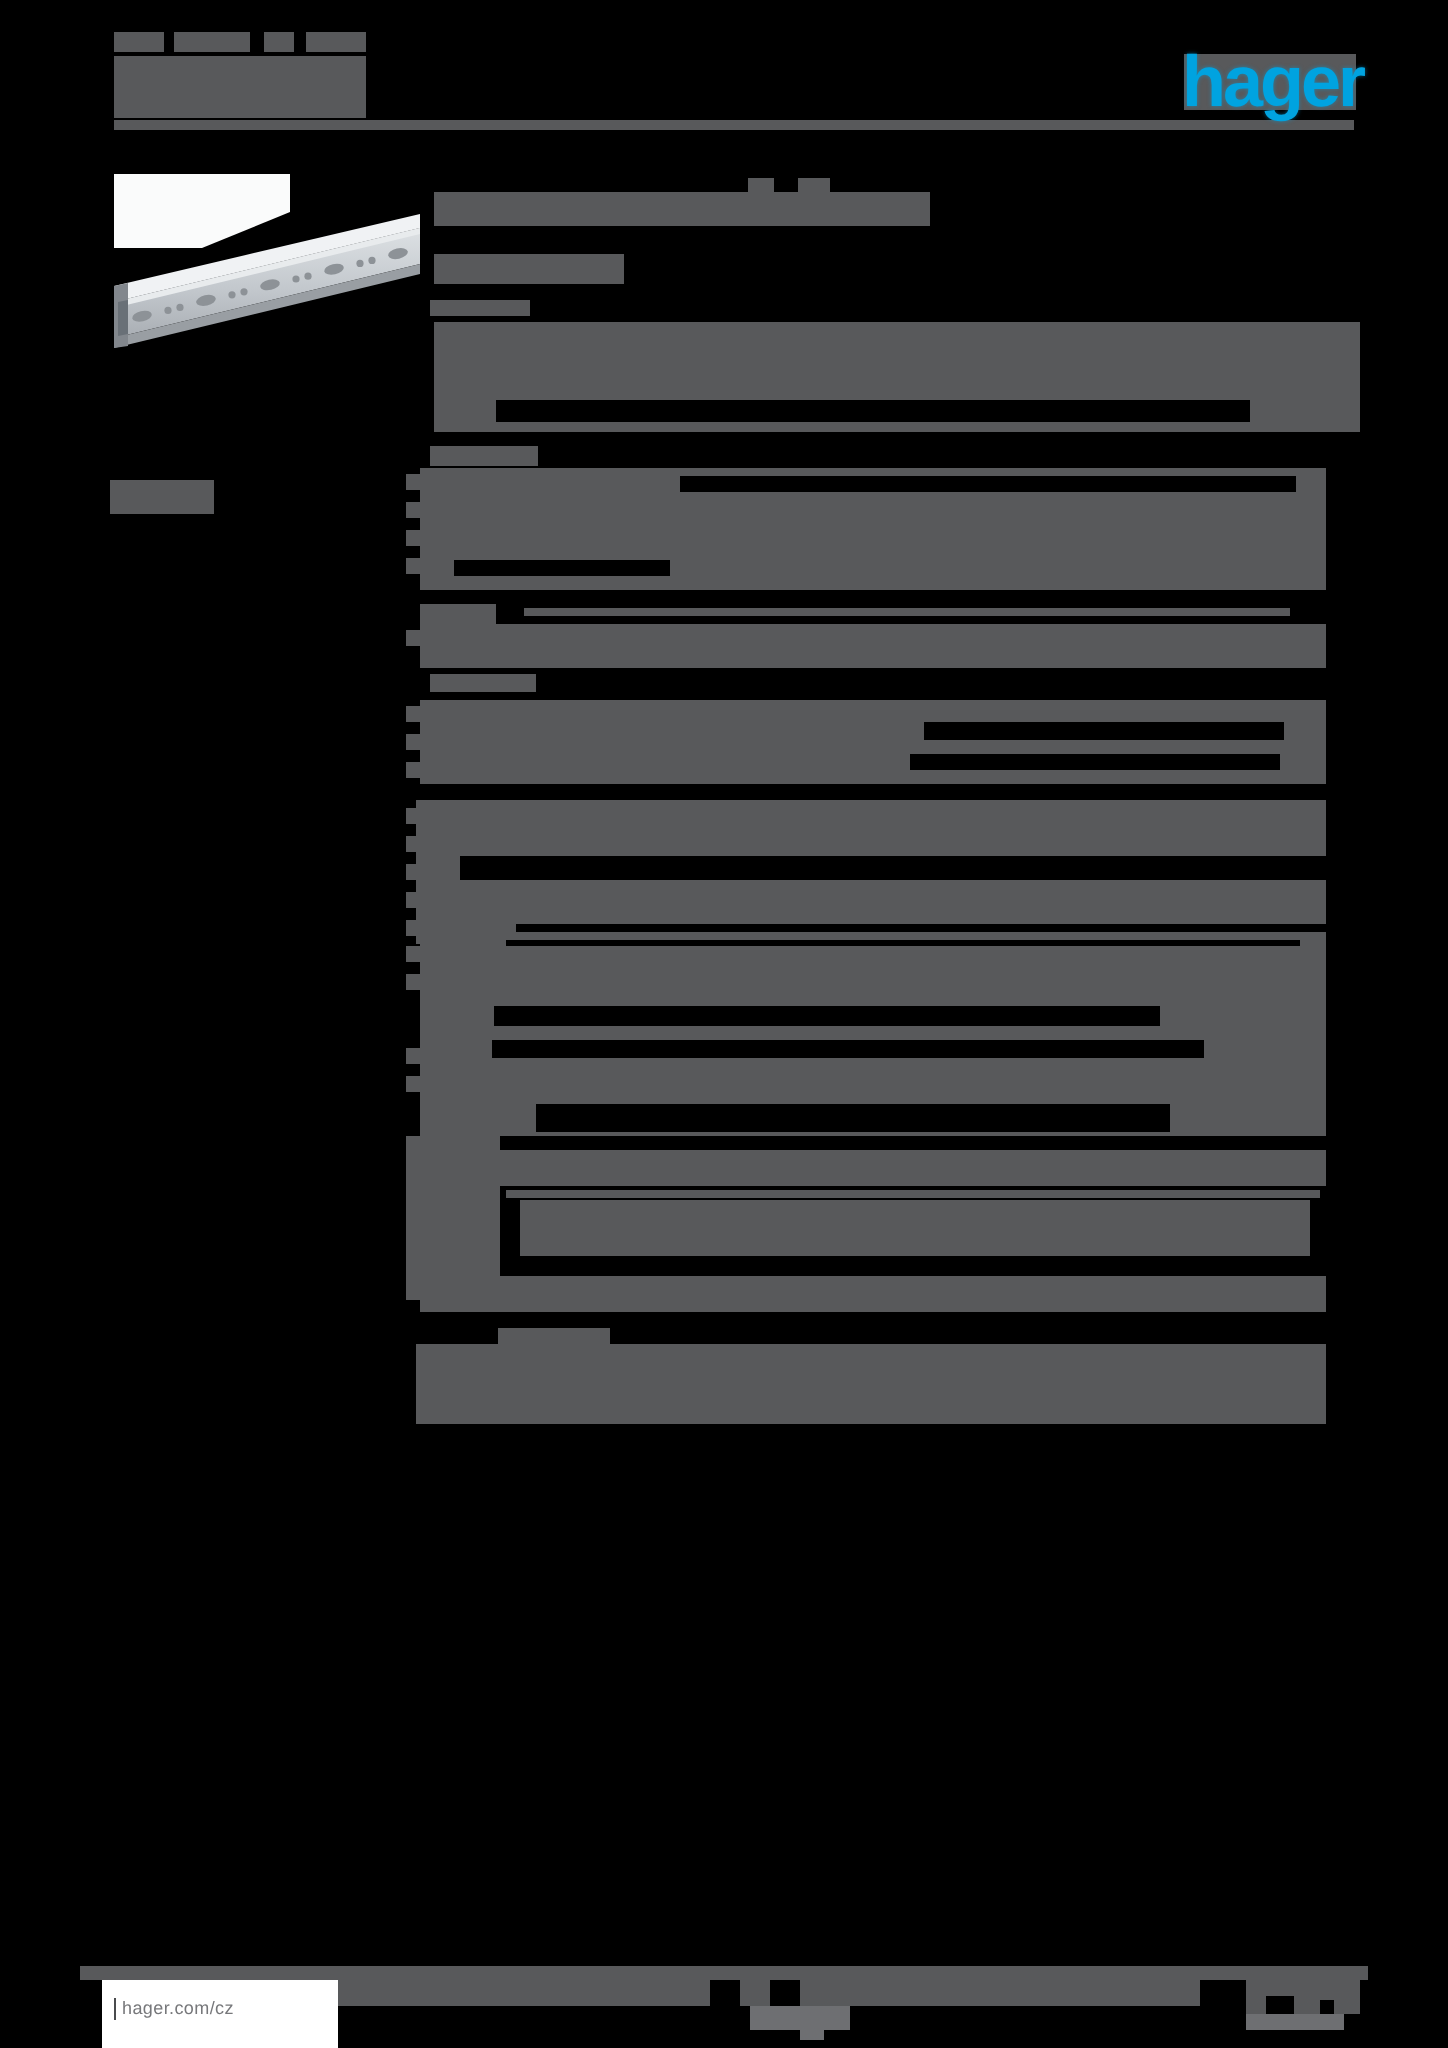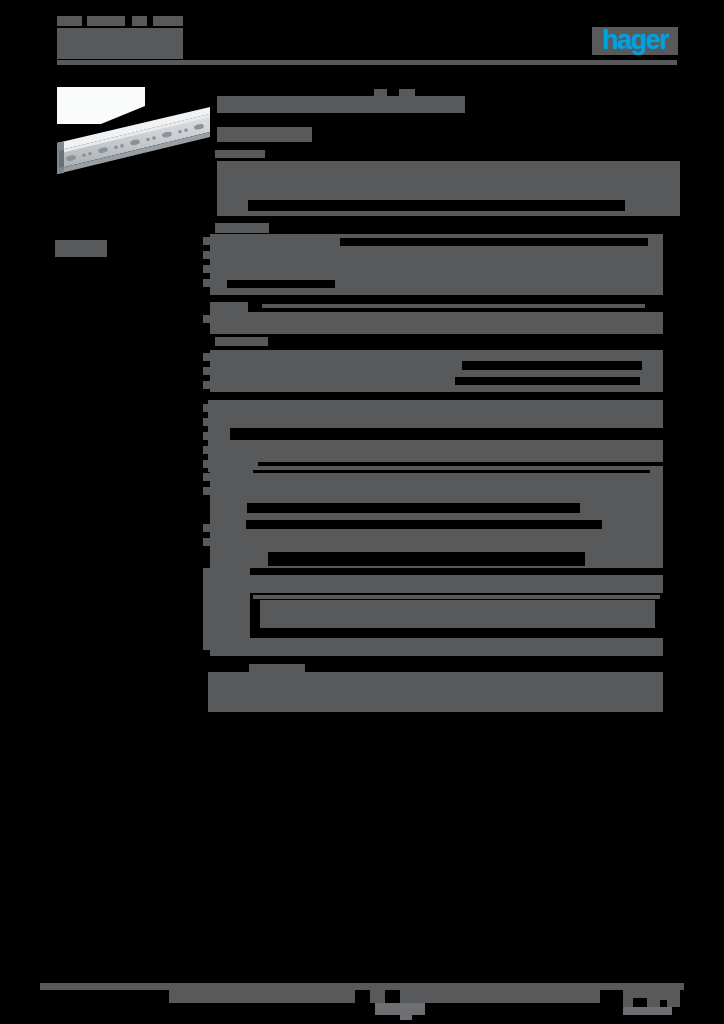--- a/index.html
+++ b/index.html
@@ -8,21 +8,21 @@
     background:var(--bg,#000000);
     font-family:"Liberation Sans", sans-serif;
   }
   .rb{position:absolute;}
   .rb.g{background:var(--redact,#58595b);}
   .rb.l{background:var(--redact-light,#6e6f72);}
   .rb.b{background:var(--bg,#000000);}
   #brand-logo{
     position:absolute;left:591px;top:27px;width:88px;height:28px;
     color:var(--blue,#00a3e0);
-    font-size:27px;font-weight:700;line-height:27px;text-align:center;
+    font-size:36px;font-weight:700;line-height:27px;text-align:center;
     letter-spacing:-1.5px;
     text-shadow:0 0 2px rgba(0,163,224,.55);
     user-select:none;
   }
   #product-photo{position:absolute;left:57px;top:85px;width:155px;height:90px;}
   #footer-website-box{
     position:absolute;left:51px;top:990px;width:118px;height:34px;
     background:#ffffff;
   }
   #footer-website-link{
@@ -148,14 +148,17 @@
       <circle cx="65" cy="60.9" r="1.8"></circle>
       <circle cx="91" cy="54.5" r="1.8"></circle>
       <circle cx="97" cy="53.1" r="1.8"></circle>
       <circle cx="123" cy="46.7" r="1.8"></circle>
       <circle cx="129" cy="45.2" r="1.8"></circle>
     </g>
   </svg>
 
   <div id="brand-logo">hager</div>
 
+  <div id="footer-website-box">
+    <span id="footer-website-link">hager.com/cz</span>
+  </div>
 
 </div>
 
 </body></html>

